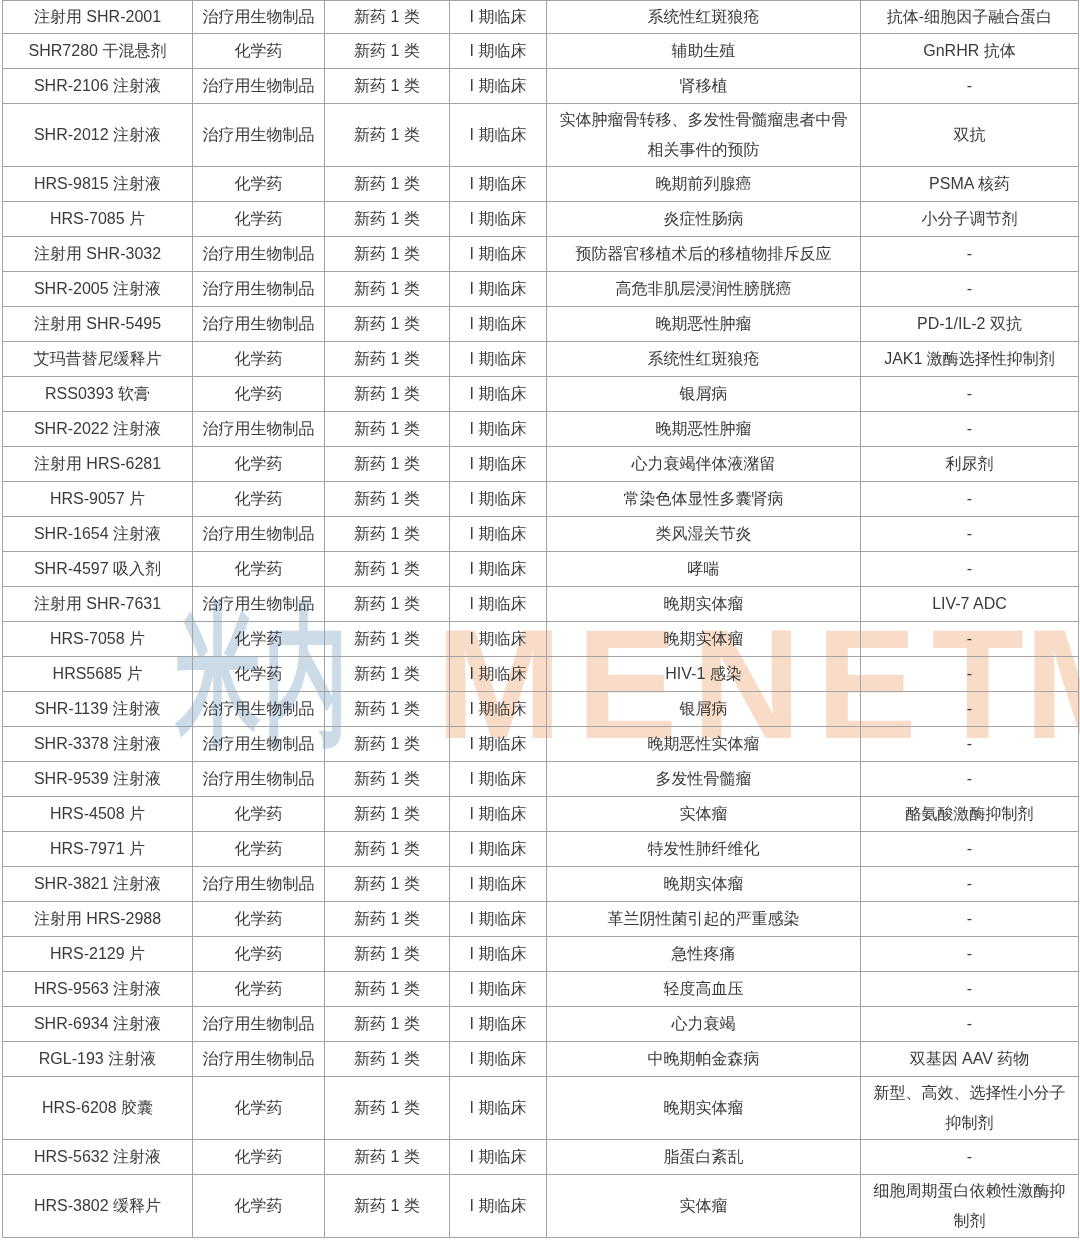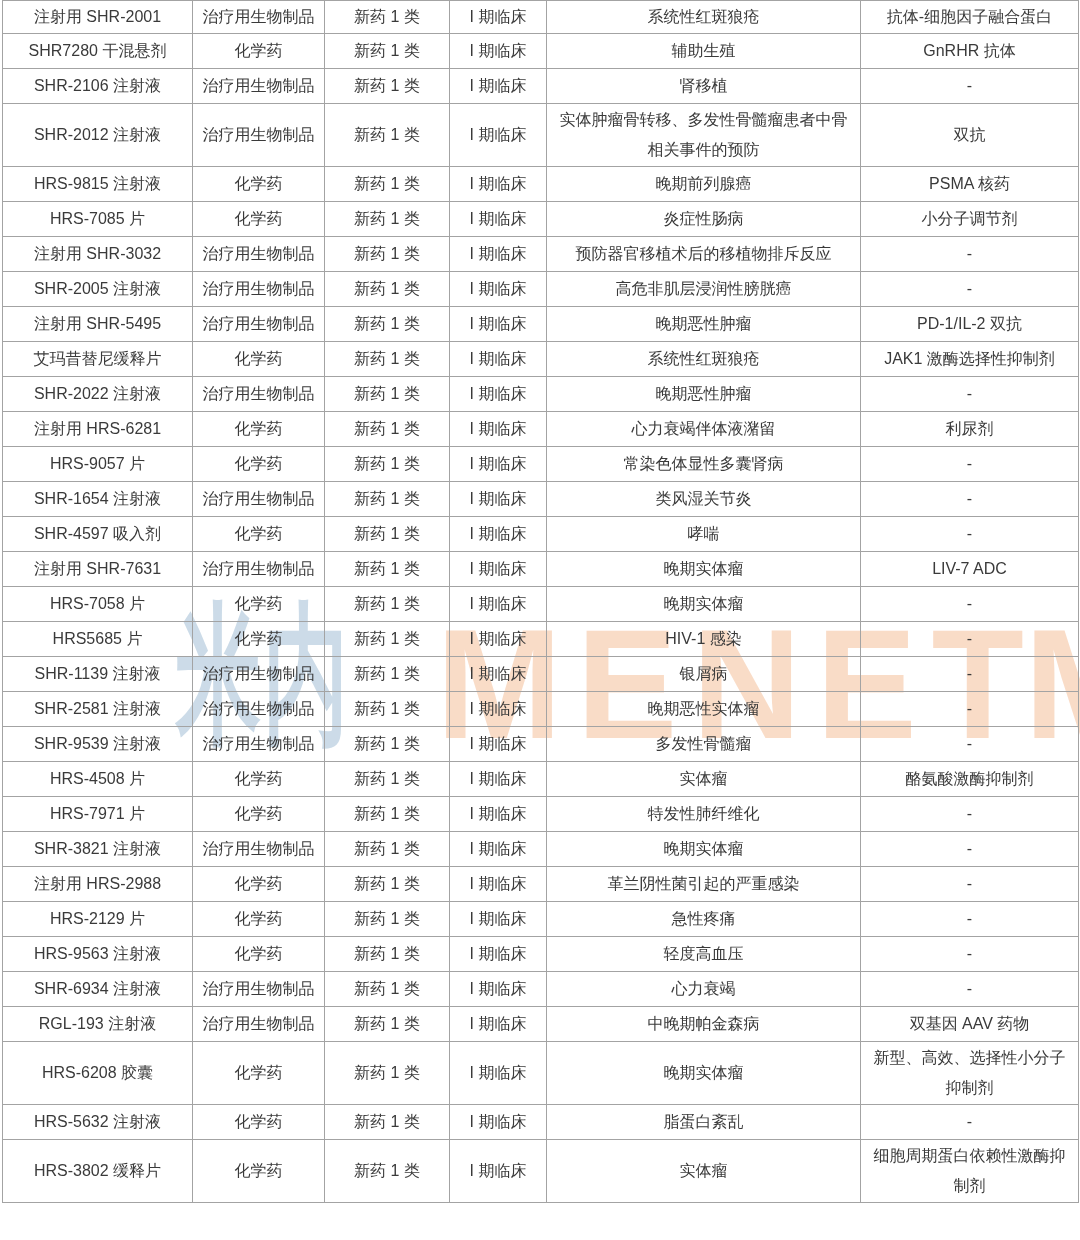--- a/index.html
+++ b/index.html
@@ -164,20 +164,28 @@
         </tr>
         <tr>
           <td>艾玛昔替尼缓释片</td>
           <td>化学药</td>
           <td>新药 1 类</td>
           <td>I 期临床</td>
           <td>系统性红斑狼疮</td>
           <td>JAK1 激酶选择性抑制剂</td>
         </tr>
         <tr>
+          <td>RSS0393 软膏</td>
+          <td>化学药</td>
+          <td>新药 1 类</td>
+          <td>I 期临床</td>
+          <td>银屑病</td>
+          <td>-</td>
+        </tr>
+        <tr>
           <td>SHR-2022 注射液</td>
           <td>治疗用生物制品</td>
           <td>新药 1 类</td>
           <td>I 期临床</td>
           <td>晚期恶性肿瘤</td>
           <td>-</td>
         </tr>
         <tr>
           <td>注射用 HRS-6281</td>
           <td>化学药</td>
@@ -236,21 +244,21 @@
         </tr>
         <tr>
           <td>SHR-1139 注射液</td>
           <td>治疗用生物制品</td>
           <td>新药 1 类</td>
           <td>I 期临床</td>
           <td>银屑病</td>
           <td>-</td>
         </tr>
         <tr>
-          <td>SHR-2581 注射液</td>
+          <td>SHR-3378 注射液</td>
           <td>治疗用生物制品</td>
           <td>新药 1 类</td>
           <td>I 期临床</td>
           <td>晚期恶性实体瘤</td>
           <td>-</td>
         </tr>
         <tr>
           <td>SHR-9539 注射液</td>
           <td>治疗用生物制品</td>
           <td>新药 1 类</td>

